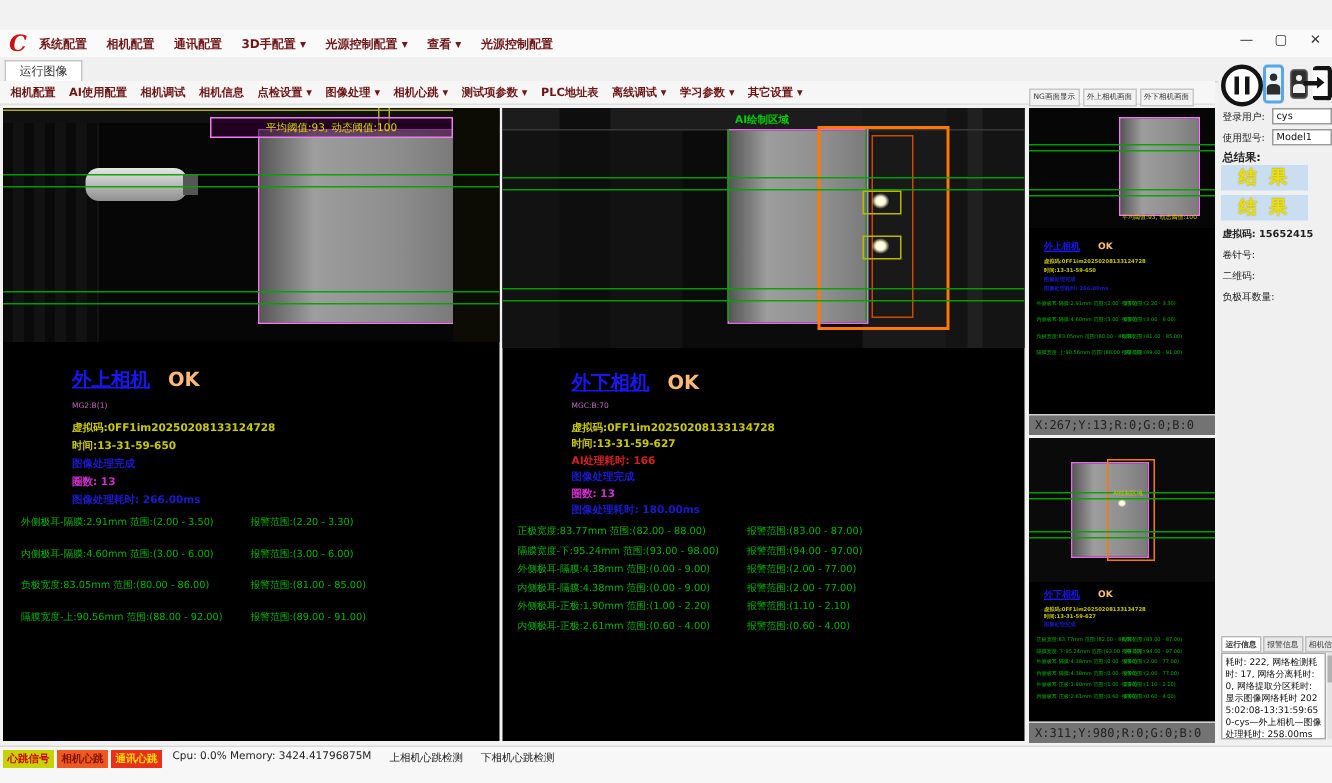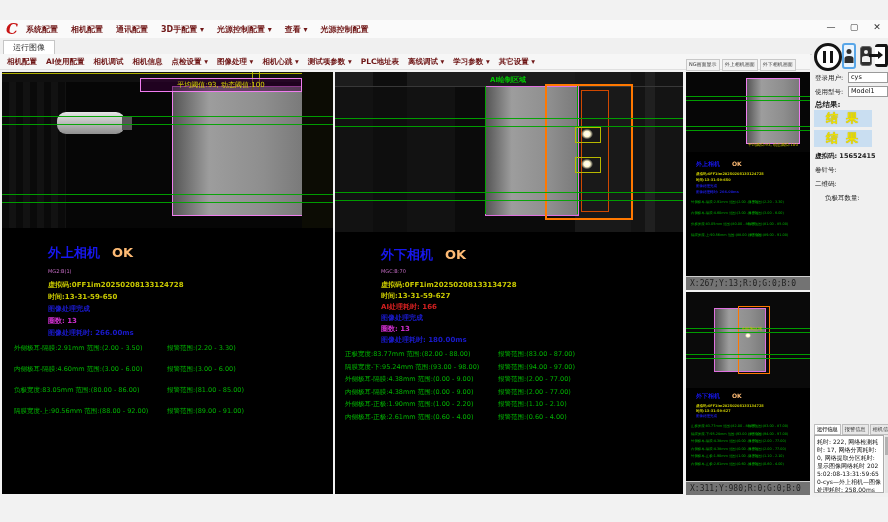--- a/index.html
+++ b/index.html
@@ -27,21 +27,21 @@
   .gl{position:absolute;left:0;right:0;height:1px;background:#00a400;opacity:.95}
   .abs{position:absolute}
   
   .stripes{background:repeating-linear-gradient(90deg,#0a0a0a 0 7px,#121212 7px 14px)}
   .block{border:1px solid #f07df0;background:linear-gradient(90deg,#565656,#9d9d9d 28%,#8e8e8e 70%,#7a7a7a)}
   .roller{background:linear-gradient(#e6e6e6,#8f8f8f);border-radius:9px}
   .ylabel{border:1px solid #f07df0;background:rgba(55,0,55,.55);color:#d8d800;font-size:7px;text-align:center;line-height:12px;white-space:nowrap;overflow:hidden}
   .yline{position:absolute;background:#aeae00}
   
   .ph{position:absolute;font-size:13px;font-weight:bold;white-space:nowrap}
-  .ph .cam{color:#1717ee;}
+  .ph .cam{color:#1717ee;text-decoration:underline}
   .ph .ok{color:#fdba74;margin-left:12px}
   .tiny-purple{position:absolute;font-size:5px;color:#c06ac0;white-space:nowrap}
   .yl{position:absolute;font-size:7px;font-weight:bold;color:#c9c900;white-space:nowrap}
   .bl{position:absolute;font-size:7px;font-weight:bold;color:#1a1acd;white-space:nowrap}
   .ml{position:absolute;font-size:7px;font-weight:bold;color:#cc2fcc;white-space:nowrap}
   .rl{position:absolute;font-size:7px;font-weight:bold;color:#d42020;white-space:nowrap}
   .rows{position:absolute}
   .mrow{display:flex;align-items:flex-start}
   .mrow span{font-size:6.5px;color:#00b400;white-space:nowrap}
   .rows-left .mrow{height:21px}
@@ -369,27 +369,35 @@
     <span class="sb-label" style="left:3px;top:48px">使用型号:</span>
     <span class="sb-input" style="left:36px;top:46px;width:36px">Model1</span>
 
     <span class="sb-label" style="left:3px;top:60px;font-size:7.5px;font-weight:bold">总结果:</span>
     <div class="result-box" style="top:70px">结 果</div>
     <div class="result-box" style="top:90px">结 果</div>
 
     <span class="sb-label" style="left:3px;top:112px;font-weight:bold">虚拟码: 15652415</span>
     <span class="sb-label" style="left:3px;top:126px">卷针号:</span>
     <span class="sb-label" style="left:3px;top:140px">二维码:</span>
-    <span class="sb-label" style="left:13px;top:154px">负极耳数量:</span>
+    <span class="sb-label" style="left:3px;top:154px">负极耳数量:</span>
 
     <div class="info-tabs">
       <span class="active">运行信息</span>
       <span>报警信息</span>
       <span>相机信息</span>
     </div>
     <div class="logbox">耗时: 222, 网络检测耗时: 17, 网络分离耗时: 0, 网络提取分区耗时: 显示图像网络耗时 2025:02:08-13:31:59:650-cys—外上相机—图像处理耗时: 258.00ms</div>
     <div class="log-scroll">
         <i></i>
       </div>
   </div>
 
+  <div class="bottombar">
+    <span class="badge b0">心跳信号</span>
+    <span class="badge b1">相机心跳</span>
+    <span class="badge b2">通讯心跳</span>
+    <span class="cputext">Cpu: 0.0% Memory: 3424.41796875M</span>
+    <span class="hb">上相机心跳检测</span>
+    <span class="hb">下相机心跳检测</span>
+  </div>
 
 </div>
 
 </body></html>

